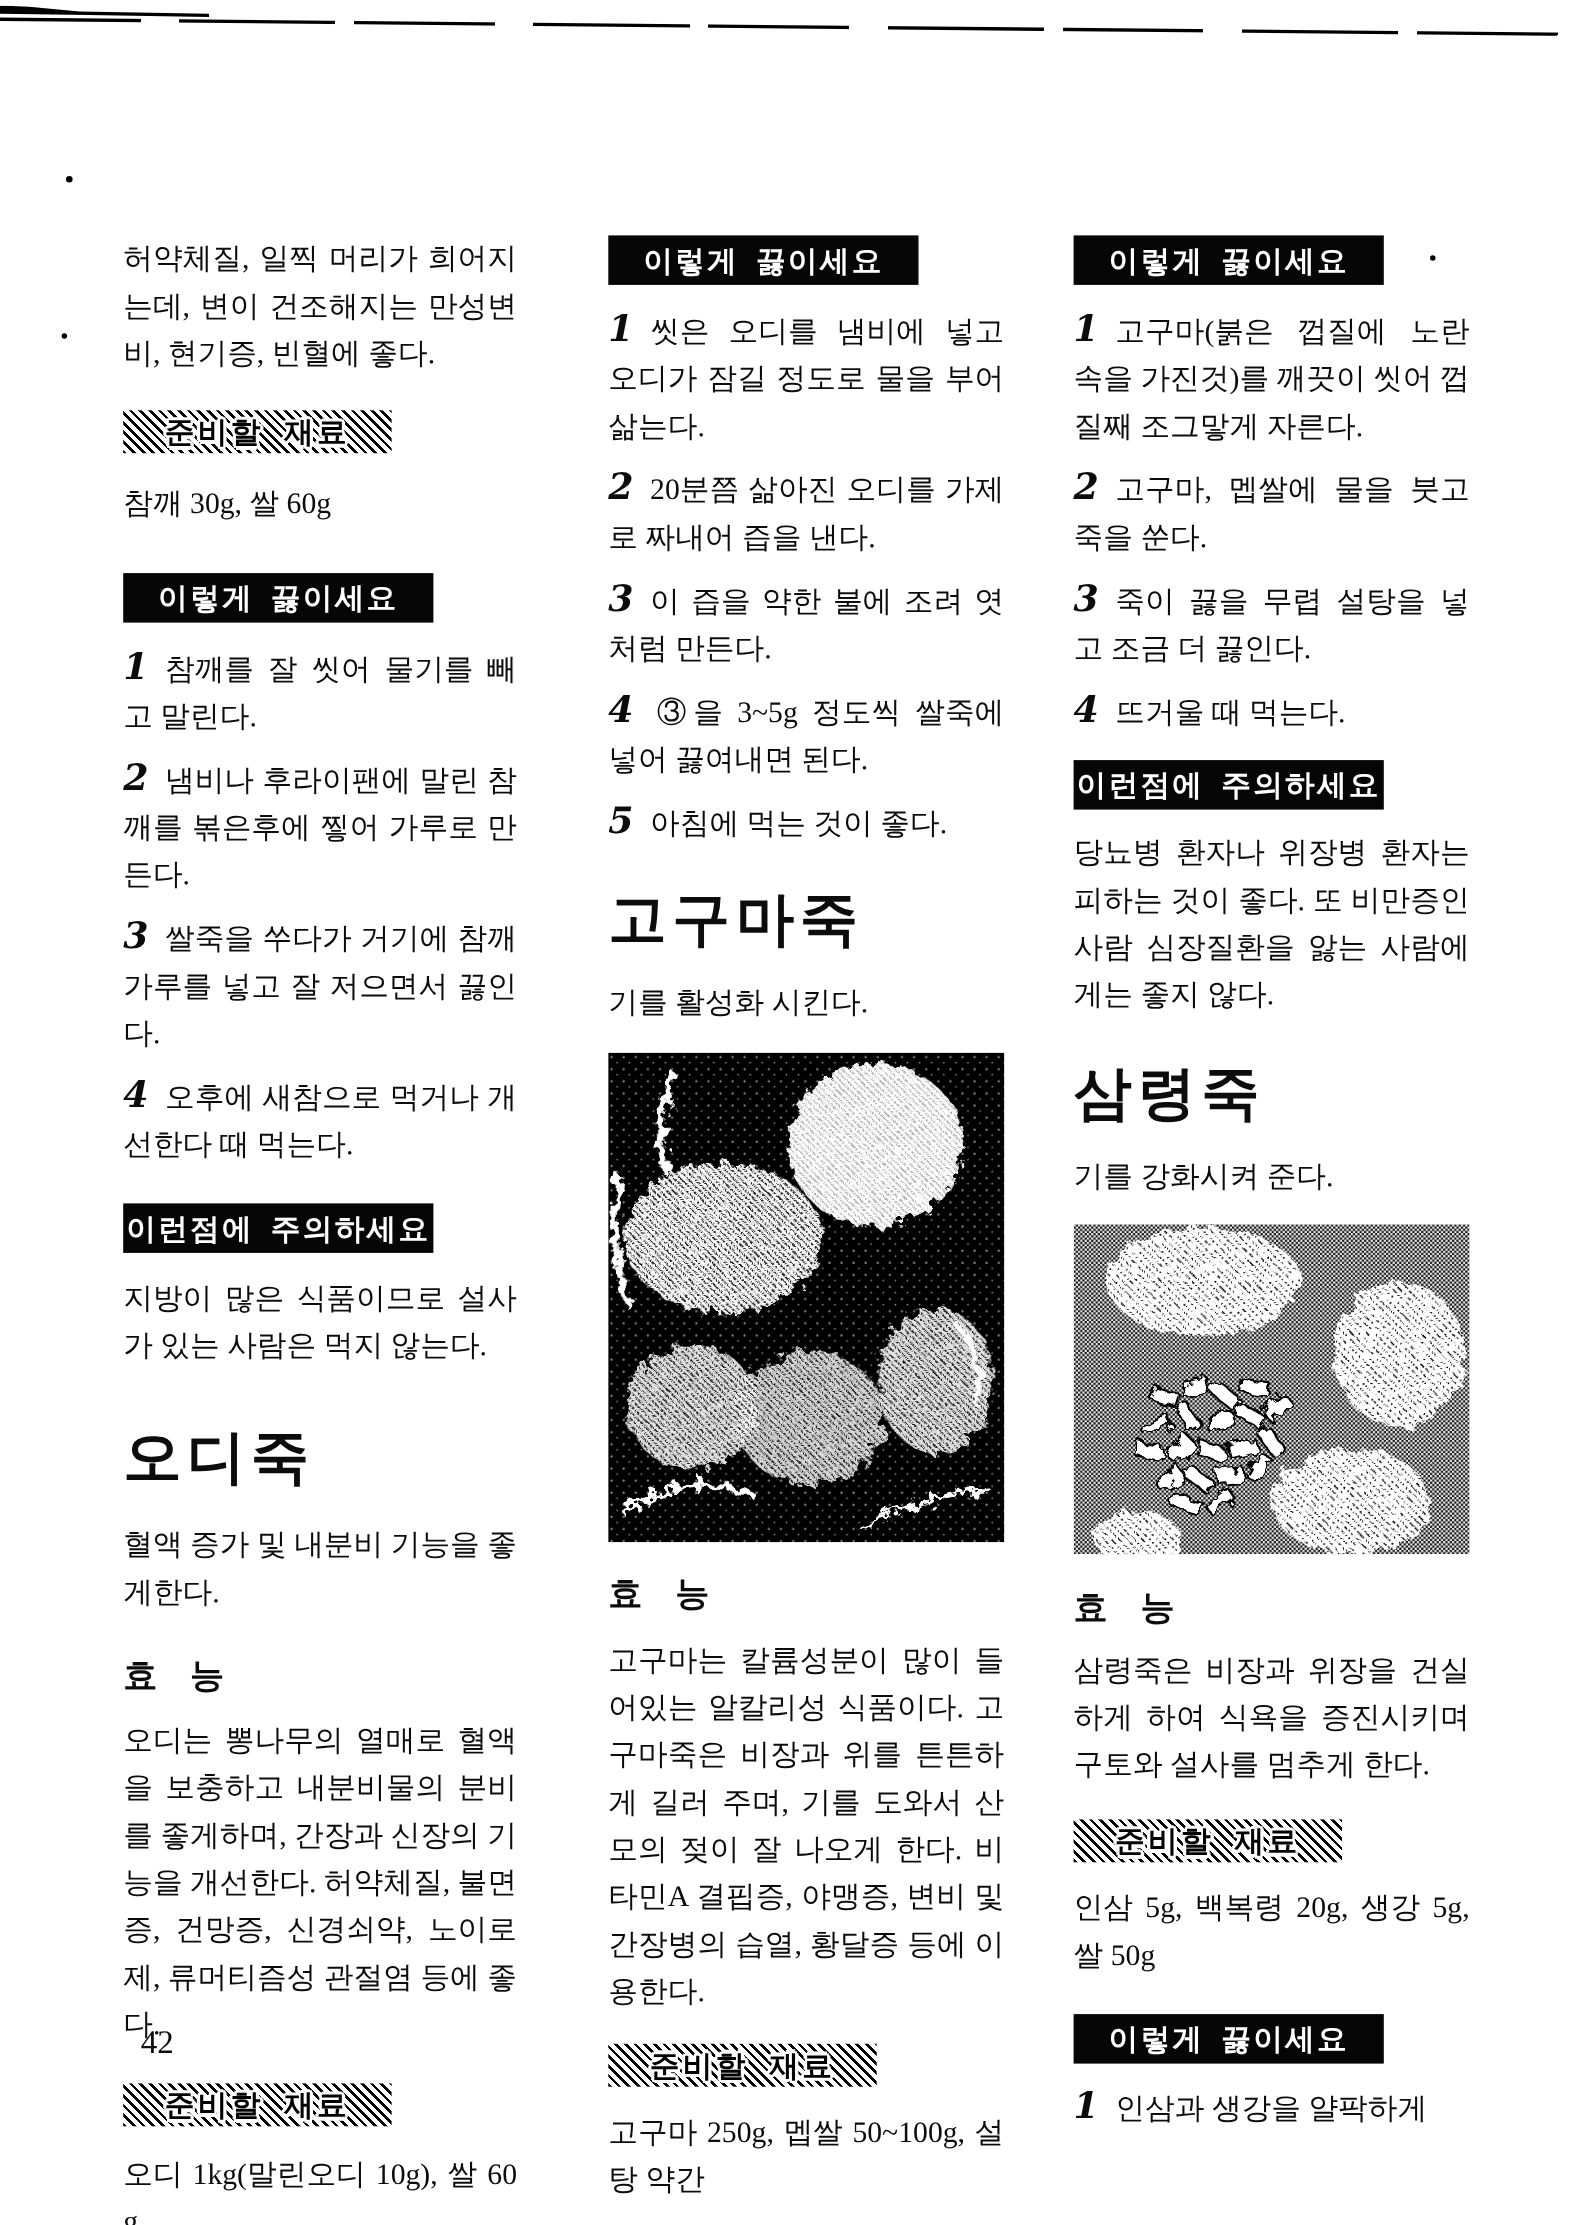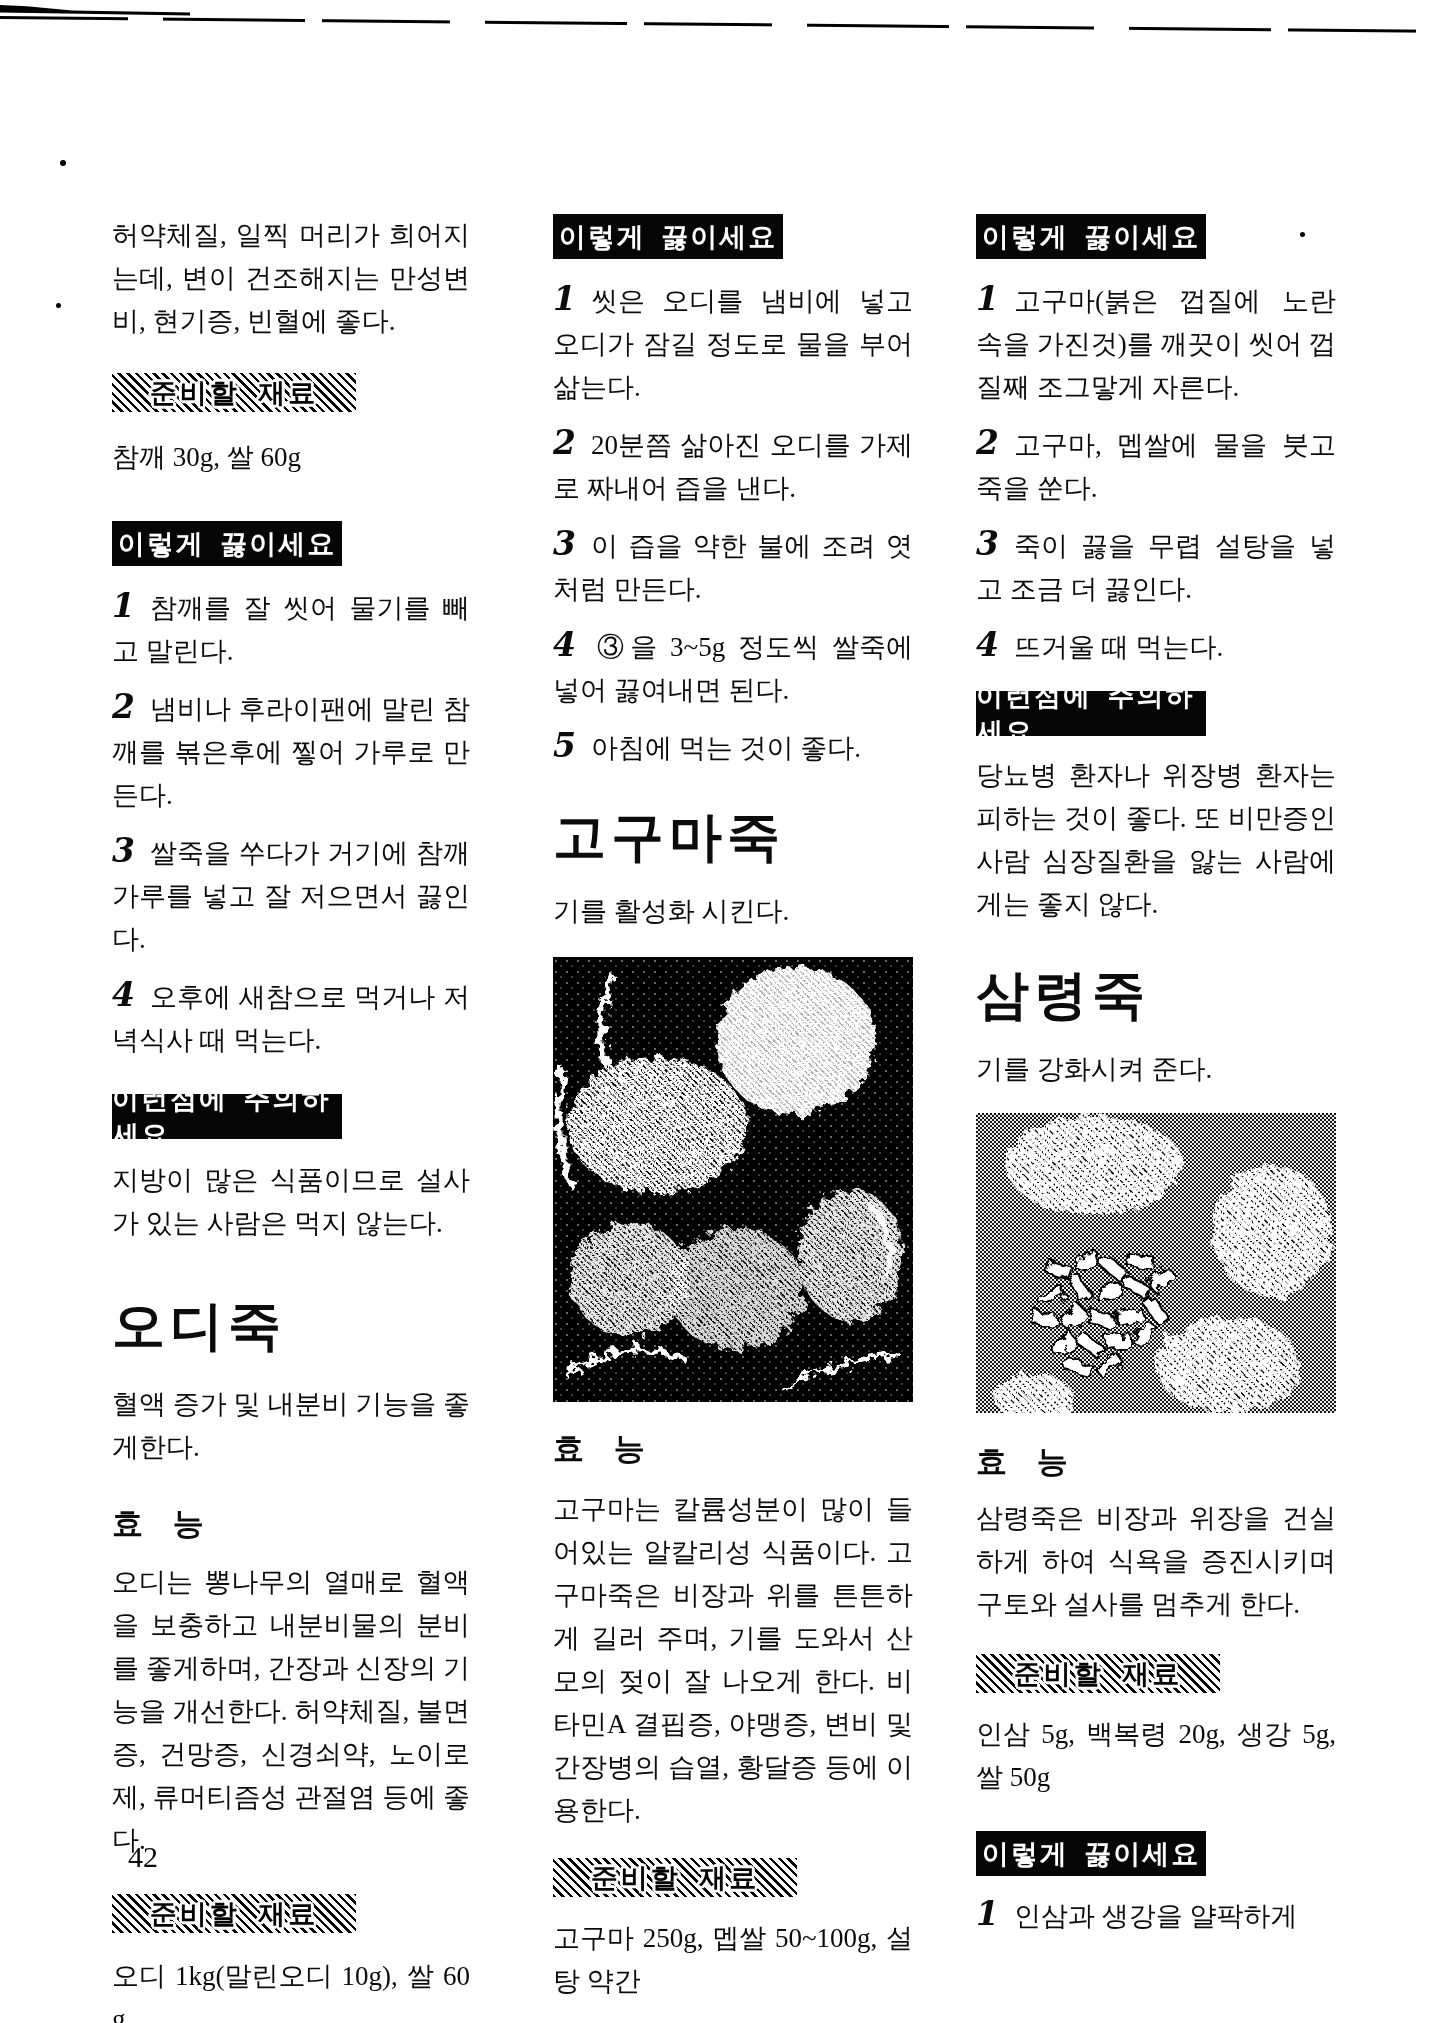--- a/index.html
+++ b/index.html
@@ -3,21 +3,21 @@
 <meta charset="utf-8">
 <style>
   html,body{margin:0;padding:0;background:#ffffff;}
   .page{position:relative;width:1432px;height:2023px;background:#fff;overflow:hidden;
         font-family:"Liberation Serif","DejaVu Serif",serif;color:#0c0c0c;}
   .col{position:absolute;}
   #col1{left:112px;top:214px;width:358px;}
   #col2{left:553px;top:214px;width:360px;}
   #col3{left:976px;top:214px;width:360px;}
   p.body{font-size:27px;line-height:43px;text-align:justify;word-break:break-all;margin:0;}
-  .hdr-black{width:230px;height:45px;background:#060606;color:#fff;display:flex;align-items:center;
+  .hdr-black{width:282px;height:45px;background:#060606;color:#fff;display:flex;align-items:center;
              justify-content:center;font-family:"Liberation Sans",sans-serif;font-weight:bold;
              font-size:27px;letter-spacing:2px;word-spacing:6px;}
   .hdr-hatch{width:244px;height:39px;background:repeating-linear-gradient(45deg,#000 0 2.4px,#fff 2.4px 6.2px);
              display:flex;align-items:center;justify-content:center;}
   .hatch-label{font-family:"Liberation Sans",sans-serif;font-weight:bold;font-size:27px;
              letter-spacing:3px;word-spacing:8px;color:#000;
              text-shadow:-2px -2px 0 #fff,2px -2px 0 #fff,-2px 2px 0 #fff,2px 2px 0 #fff,
                          -3px 0 0 #fff,3px 0 0 #fff,0 -3px 0 #fff,0 3px 0 #fff;}
   .step{font-size:27px;line-height:43px;text-align:justify;word-break:break-all;margin:12px 0 0 0;}
   .step .num{font-family:"DejaVu Serif",serif;font-style:italic;font-weight:bold;
@@ -52,21 +52,21 @@
       <span class="hatch-label">준비할 재료</span>
     </div>
     <p class="body" style="margin-top:24px;">참깨 30g, 쌀 60g</p>
 
     <div class="hdr-black" style="margin-top:42px;">
       <span>이렇게 끓이세요</span>
     </div>
     <p class="step" style="margin-top:18px;"><span class="num">1</span><span>참깨를 잘 씻어 물기를 빼고 말린다.</span></p>
     <p class="step"><span class="num">2</span><span>냄비나 후라이팬에 말린 참깨를 볶은후에 찧어 가루로 만든다.</span></p>
     <p class="step"><span class="num">3</span><span>쌀죽을 쑤다가 거기에 참깨가루를 넣고 잘 저으면서 끓인다.</span></p>
-    <p class="step"><span class="num">4</span><span>오후에 새참으로 먹거나 저녁식사 때 먹는다.</span></p>
+    <p class="step"><span class="num">4</span><span>오후에 새참으로 먹거나 개선한다 때 먹는다.</span></p>
 
     <div class="hdr-black" style="margin-top:32px;">
       <span>이런점에 주의하세요</span>
     </div>
     <p class="body" style="margin-top:20px;">지방이 많은 식품이므로 설사가 있는 사람은 먹지 않는다.</p>
 
     <h2 class="title" style="margin-top:52px;">오디죽</h2>
     <p class="body" style="margin-top:28px;">혈액 증가 및 내분비 기능을 좋게한다.</p>
 
     <h3 class="fx" style="margin-top:34px;">효 능</h3>

